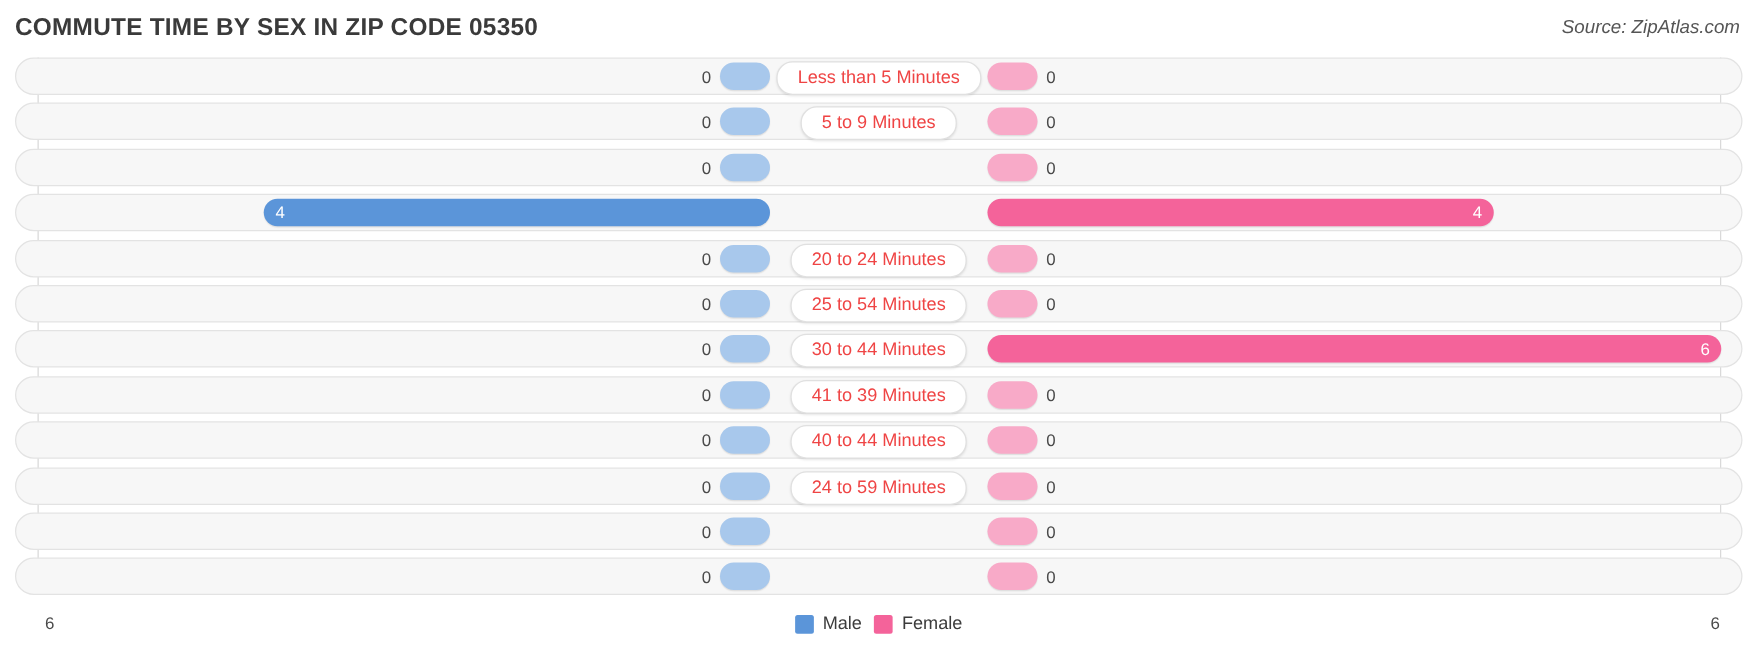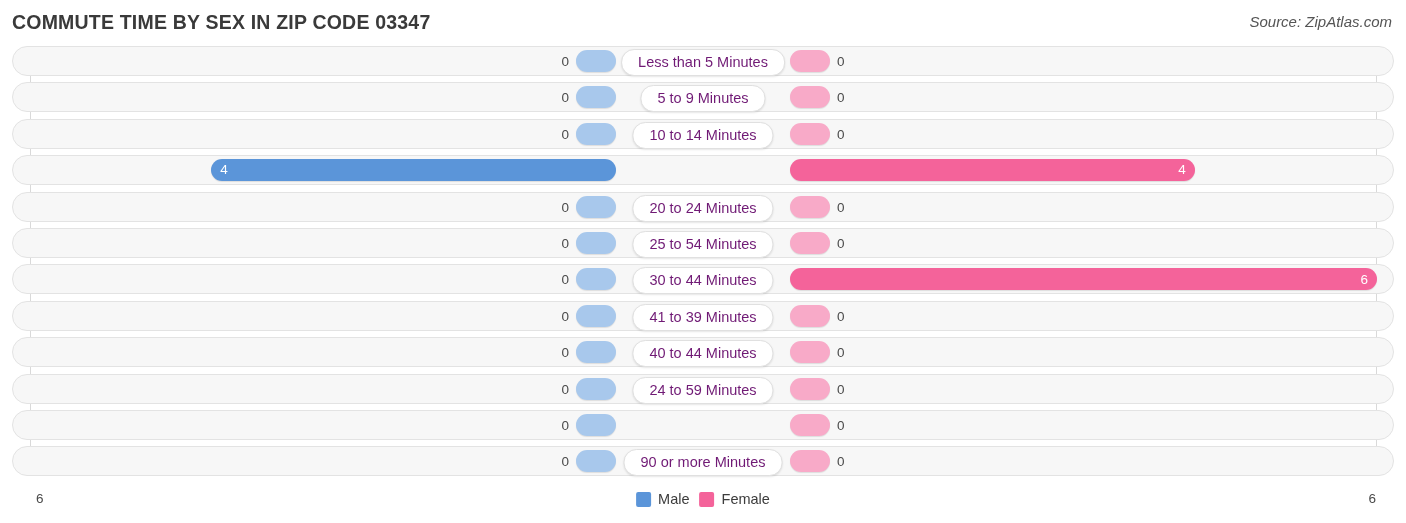--- a/index.html
+++ b/index.html
@@ -144,21 +144,21 @@
     left: 50%;
     top: 2px;
     transform: translateX(-50%);
     height: 25px;
     line-height: 25px;
     padding: 0 16px;
     background: #ffffff;
     border: 1px solid #e0e0e0;
     border-radius: 13px;
     font-size: 14.5px;
-    color: #701a75;
+    color: #ef4444;
     white-space: nowrap;
     box-shadow: 0 1px 2px rgba(0,0,0,.10);
     z-index: 3;
   }
 
   
   .footer {
     position: absolute;
     left: 0;
     right: 0;
@@ -197,21 +197,21 @@
   }
   .legend-label {
     font-size: 14.5px;
     color: #3c3c3c;
   }
 </style>
 </head>
 <body>
 
 <div class="header">
-  <div class="chart-title">COMMUTE TIME BY SEX IN ZIP CODE 03347</div>
+  <div class="chart-title">COMMUTE TIME BY SEX IN ZIP CODE 05350</div>
   <div class="source">Source: ZipAtlas.com</div>
 </div>
 
 <div class="plot">
   <div class="gridlines">
     <div class="gridline" style="left:30px"></div>
     <div class="gridline" style="left:1376px"></div>
   </div>
   <div class="rows" id="rows-container">
       <div class="row">
@@ -226,21 +226,20 @@
         <div class="bar bar-female" style="width: 40px;"></div>
         <div class="val-out val-out-male">0</div>
         <div class="val-out val-out-female">0</div>
         <div class="label-pill">5 to 9 Minutes</div>
       </div>
       <div class="row">
         <div class="bar bar-male" style="width: 40px;"></div>
         <div class="bar bar-female" style="width: 40px;"></div>
         <div class="val-out val-out-male">0</div>
         <div class="val-out val-out-female">0</div>
-        <div class="label-pill">10 to 14 Minutes</div>
       </div>
       <div class="row">
         <div class="bar bar-male strong" style="width: 404.667px;">
           <span class="bar-inner-value">4</span>
         </div>
         <div class="bar bar-female strong" style="width: 404.667px;">
           <span class="bar-inner-value">4</span>
         </div>
       </div>
       <div class="row">
@@ -290,21 +289,20 @@
         <div class="bar bar-male" style="width: 40px;"></div>
         <div class="bar bar-female" style="width: 40px;"></div>
         <div class="val-out val-out-male">0</div>
         <div class="val-out val-out-female">0</div>
       </div>
       <div class="row">
         <div class="bar bar-male" style="width: 40px;"></div>
         <div class="bar bar-female" style="width: 40px;"></div>
         <div class="val-out val-out-male">0</div>
         <div class="val-out val-out-female">0</div>
-        <div class="label-pill">90 or more Minutes</div>
       </div>
     </div>
 </div>
 
 <div class="footer">
   <div class="axis-min">6</div>
   <div class="axis-max">6</div>
   <div class="legend">
     <div class="legend-item">
       <span class="legend-swatch" id="sw-male" style="background: rgb(91, 149, 217);"></span>

